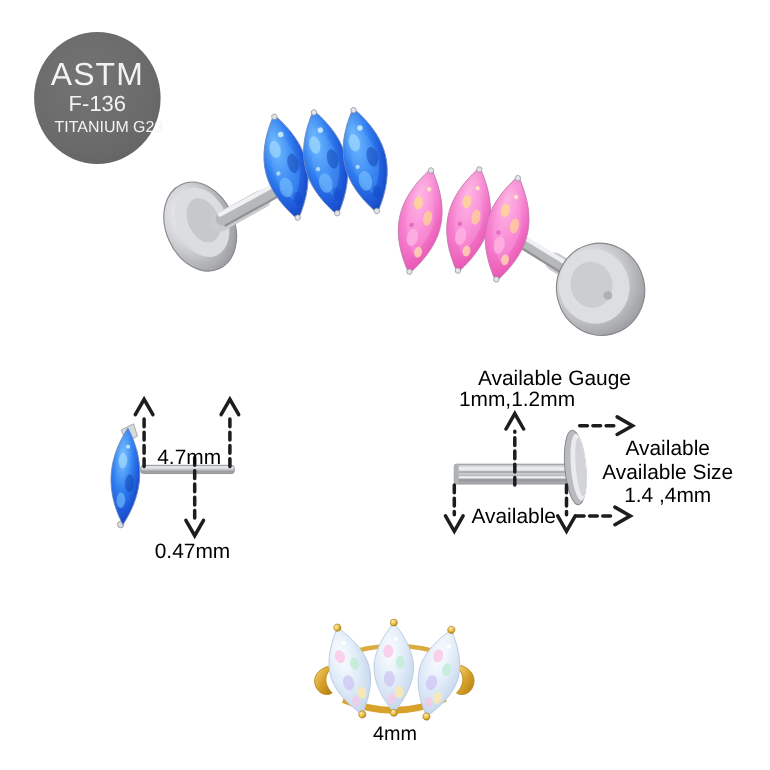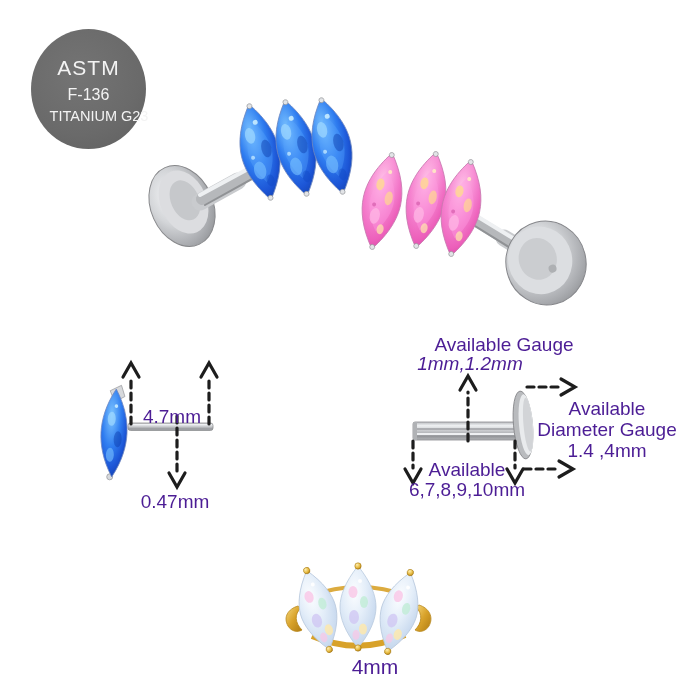--- a/index.html
+++ b/index.html
@@ -8,32 +8,32 @@
     font-family:"Liberation Sans", sans-serif;overflow:hidden;
   }
   .abs{position:absolute;}
   
   .badge{
     left:31px;top:29px;width:115px;height:120px;border-radius:50%;
     background:radial-gradient(circle at 42% 38%, #747474 0%, #6a6a6a 60%, #5f5f5f 100%);
     display:flex;flex-direction:column;align-items:center;justify-content:center;
     color:#f3f3f3;text-align:center;
   }
-  .badge .l1{font-size:21px;line-height:30px;letter-spacing:1px;}
-  .badge .l2{font-size:16px;line-height:24px;}
+  .badge .l1{font-size:29px;line-height:30px;letter-spacing:1px;}
+  .badge .l2{font-size:20px;line-height:24px;}
   .badge .l3{font-size:14.5px;line-height:19px;white-space:nowrap;margin-left:21px;}
   
-  .red{color:#4c1d95;font-size:19px;line-height:20px;text-align:center;white-space:nowrap;}
+  .red{color:#000000;font-size:19px;line-height:20px;text-align:center;white-space:nowrap;}
   .lab-47   {left:137px;top:407px;width:70px;}
   .lab-047  {left:130px;top:492px;width:90px;text-align:center;}
   .lab-gauge1{left:429px;top:335px;width:150px;}
-  .lab-gauge2{left:395px;top:354px;width:150px;font-style:italic;}
+  .lab-gauge2{left:395px;top:354px;width:150px;}
   .lab-dia  {left:532px;top:398px;width:150px;line-height:21px;}
   .lab-len  {left:387px;top:460px;width:160px;}
-  .lab-4mm  {left:340px;top:656px;width:70px;font-size:21px;line-height:22px;}
+  .lab-4mm  {left:324px;top:656px;width:70px;font-size:18px;line-height:22px;}
   svg{position:absolute;display:block;}
   .overlay{pointer-events:none;}
 </style>
 </head>
 <body>
 
 <div class="canvas">
 
   <div class="abs badge">
     <div class="l1">ASTM</div>
@@ -284,24 +284,23 @@
   </svg>
 
   <div class="abs red lab-47">4.7mm</div>
   <div class="abs red lab-047">0.47mm</div>
 
   <div class="abs red lab-gauge1">Available Gauge</div>
   <div class="abs red lab-gauge2">1mm,1.2mm</div>
 
   <div class="abs red lab-dia">
     <div>Available</div>
-    <div>Diameter Gauge</div>
+    <div>Available Size</div>
     <div>1.4 ,4mm</div>
   </div>
 
   <div class="abs red lab-len">
     <div>Available</div>
-    <div>6,7,8,9,10mm</div>
   </div>
 
   <div class="abs red lab-4mm">4mm</div>
 
 </div>
 
 </body></html>

